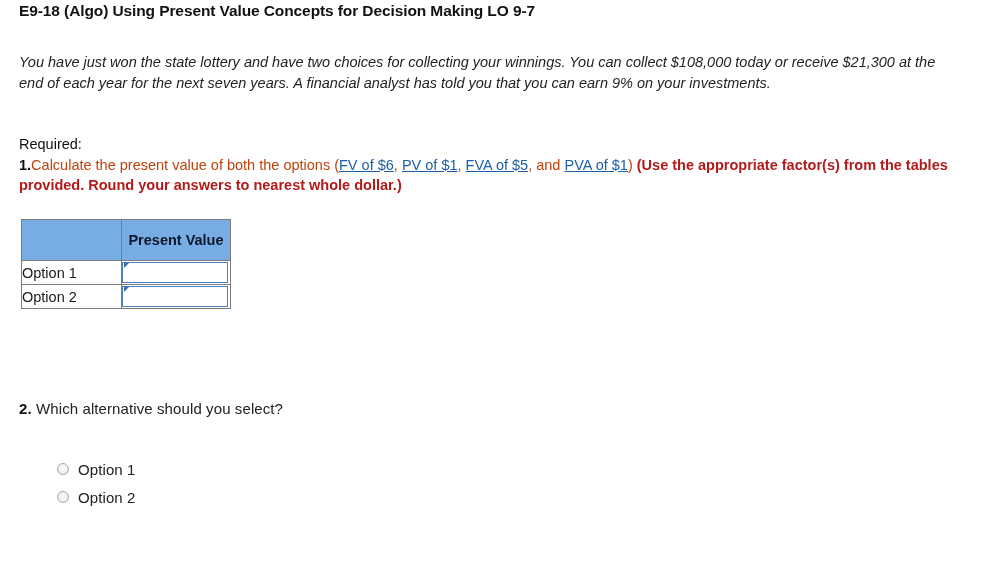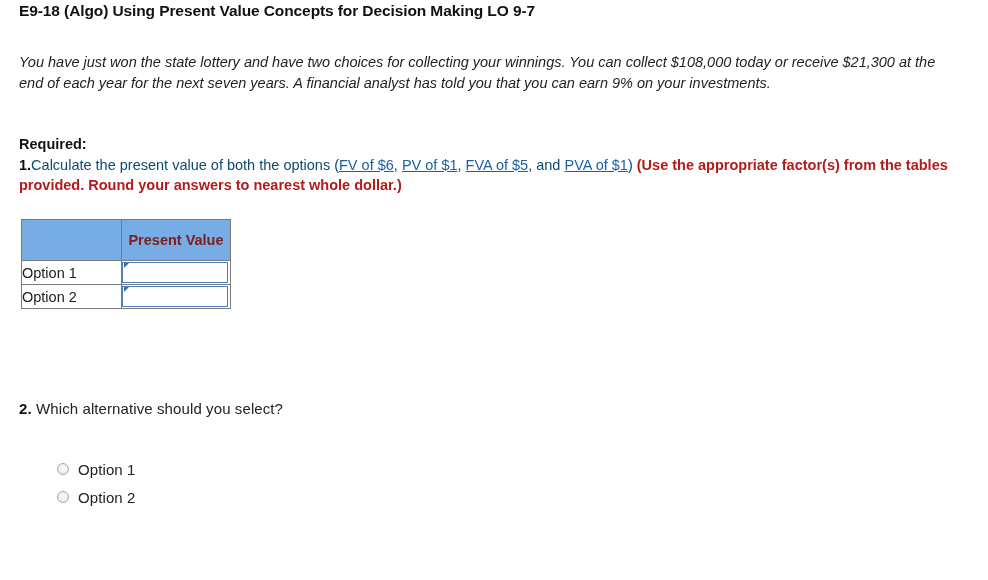--- a/index.html
+++ b/index.html
@@ -49,30 +49,30 @@
   
   .required-block {
     position: absolute;
     left: 19px;
     top: 134px;
     width: 930px;
     font-size: 14.5px;
     line-height: 20.5px;
   }
   .required-heading {
-    font-weight: bold;
+    font-weight: normal;
     color: #111111;
     display: block;
   }
   .req-num {
     font-weight: bold;
     color: #111111;
   }
   .req-body {
-    color: #0c4a6e;
+    color: #c2410c;
   }
   .tablink {
     color: #1c5fa8;
     text-decoration: underline;
     cursor: pointer;
   }
   .red-instruction {
     color: #b31b1b;
     font-weight: bold;
   }
@@ -92,21 +92,21 @@
   }
   .th-blank {
     width: 99px;
     height: 40px;
     background: #77ace4;
   }
   .th-present-value {
     width: 108px;
     height: 40px;
     background: #77ace4;
-    color: #7f1d1d;
+    color: #0f172a;
     font-weight: bold;
     text-align: center;
     line-height: 18px;
     font-size: 14.5px;
     padding: 0 4px;
   }
   .row-label {
     height: 23px;
     padding: 0 0 0 5px;
     text-align: left;

